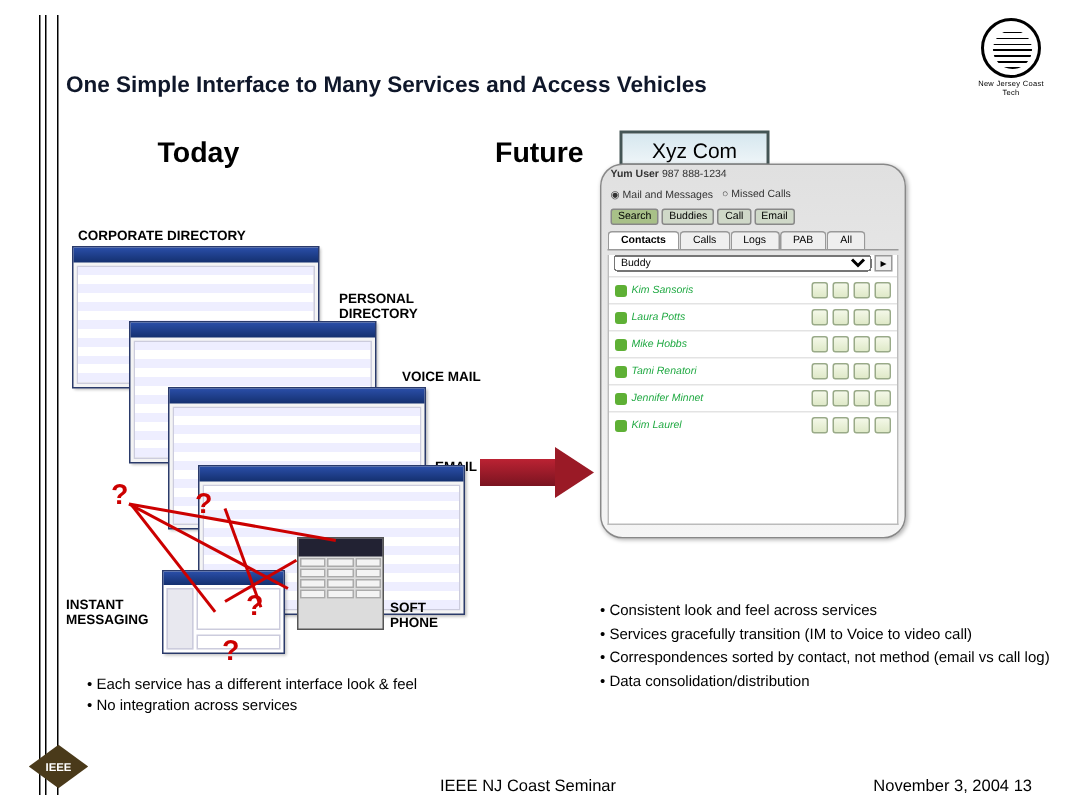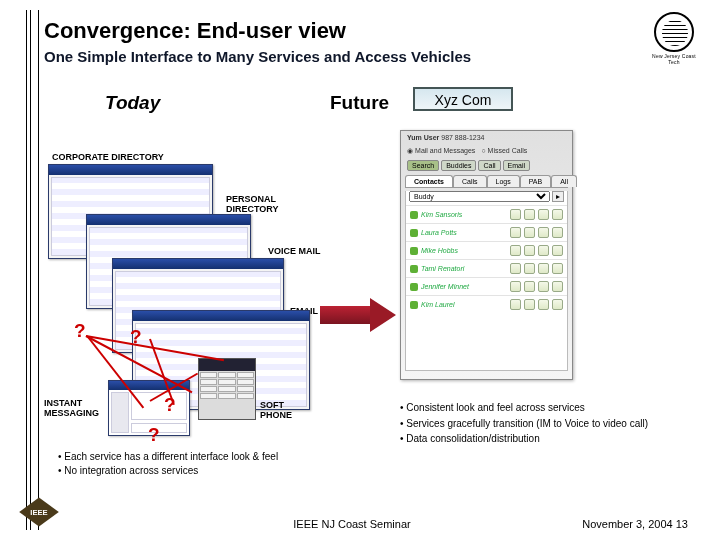--- a/index.html
+++ b/index.html
@@ -9,24 +9,24 @@
   .rule-v.r1 { left: 26px; }
   .rule-v.r2 { left: 30px; }
   .rule-v.r3 { left: 38px; }
   .title { position: absolute; left: 44px; top: 18px; font-size: 22px; font-weight: bold; }
   .subtitle { position: absolute; left: 44px; top: 48px; font-size: 15px; font-weight: bold; color: #0f172a; }
   .logo-tr { position: absolute; top: 12px; right: 18px; width: 56px; height: 46px; }
   .logo-tr .circ { width: 40px; height: 40px; border: 2px solid #000; border-radius: 50%; margin: 0 auto; position: relative; }
   .logo-tr .circ::before { content:""; position:absolute; left:6px; top:6px; width:26px; height:26px; border-radius:50%; background: repeating-linear-gradient(0deg,#000 0 1px,transparent 1px 4px); }
   .logo-tr .cap { font-size: 5px; text-align: center; margin-top: 1px; letter-spacing: .2px; }
   .hdr-today, .hdr-future { position: absolute; top: 92px; font-size: 19px; font-weight: bold; }
-  .hdr-today { left: 105px; font-style: italic; }
+  .hdr-today { left: 105px; }
   .hdr-future { left: 330px; }
   .future-box { position: absolute; left: 413px; top: 87px; width: 100px; height: 24px; border: 2px solid #455; background: linear-gradient(#d6e7ef,#eef5f8); font-size: 14px; text-align: center; line-height: 22px; }
-  .future-panel { position: absolute; left: 400px; top: 130px; width: 173px; height: 250px; border: 1px solid #888; background: linear-gradient(#e0e0e0,#f5f5f5); border-radius: 0; box-shadow: 1px 1px 3px rgba(0,0,0,.3); }
+  .future-panel { position: absolute; left: 400px; top: 109px; width: 204px; height: 250px; border: 1px solid #888; background: linear-gradient(#e0e0e0,#f5f5f5); border-radius: 15px; box-shadow: 1px 1px 3px rgba(0,0,0,.3); }
   .fp-row { font-size: 7px; padding: 3px 6px; color: #333; }
   .fp-user { display:flex; justify-content:space-between; }
   .fp-btns { display:flex; gap:2px; padding: 2px 6px; }
   .fp-btn { flex:0 0 auto; font-size:7px; padding:1px 4px; border:1px solid #888; background:#cfd8c8; border-radius:2px; }
   .fp-tabs { display:flex; gap:0; border-bottom:1px solid #999; margin: 2px 4px 0; }
   .fp-tab { font-size:7px; padding:2px 8px; border:1px solid #999; border-bottom:none; background:#efefef; border-radius:3px 3px 0 0; }
   .fp-tab.active { background:#fff; font-weight:bold; }
   .fp-body { background:#fff; margin:0 4px 4px; border:1px solid #bbb; border-top:none; height:180px; }
   .fp-dd { margin:3px; display:flex; }
   .fp-dd select { font-size:7px; flex:1; }
@@ -60,21 +60,20 @@
   .imwin .inp { position:absolute; left:22px; right:2px; bottom:2px; height:10px; background:#fff; border:1px solid #ccd; }
 </style>
 </head>
 <body>
 
 <div class="slide">
   <div class="rule-v r1"></div>
   <div class="rule-v r2"></div>
   <div class="rule-v r3"></div>
 
-  <div class="title">Convergence: End-user view</div>
   <div class="subtitle">One Simple Interface to Many Services and Access Vehicles</div>
 
   <div class="logo-tr">
     <div class="circ"></div>
     <div class="cap">New Jersey Coast Tech</div>
   </div>
 
   <div class="hdr-today">Today</div>
   <div class="hdr-future">Future</div>
 
@@ -238,20 +237,21 @@
     </div>
 
   <div class="today-bullets">
     <div>• <span>Each service has a different interface look &amp; feel</span></div>
     <div>• <span>No integration across services</span></div>
   </div>
 
   <div class="future-bullets">
     <div>• <span>Consistent look and feel across services</span></div>
     <div>• <span>Services gracefully transition (IM to Voice to video call)</span></div>
+    <div>• <span>Correspondences sorted by contact, not method (email vs call log)</span></div>
     <div>• <span>Data consolidation/distribution</span></div>
   </div>
 
   <div class="ieee">
     <svg viewBox="0 0 60 42">
         <polygon points="30,2 56,21 30,40 4,21" fill="#4a3a1a"></polygon>
         <text x="30" y="25" text-anchor="middle" fill="#fff" font-size="10" font-family="Arial" font-weight="bold">IEEE</text>
       </svg>
   </div>
   <div class="footer">IEEE NJ Coast Seminar</div>

